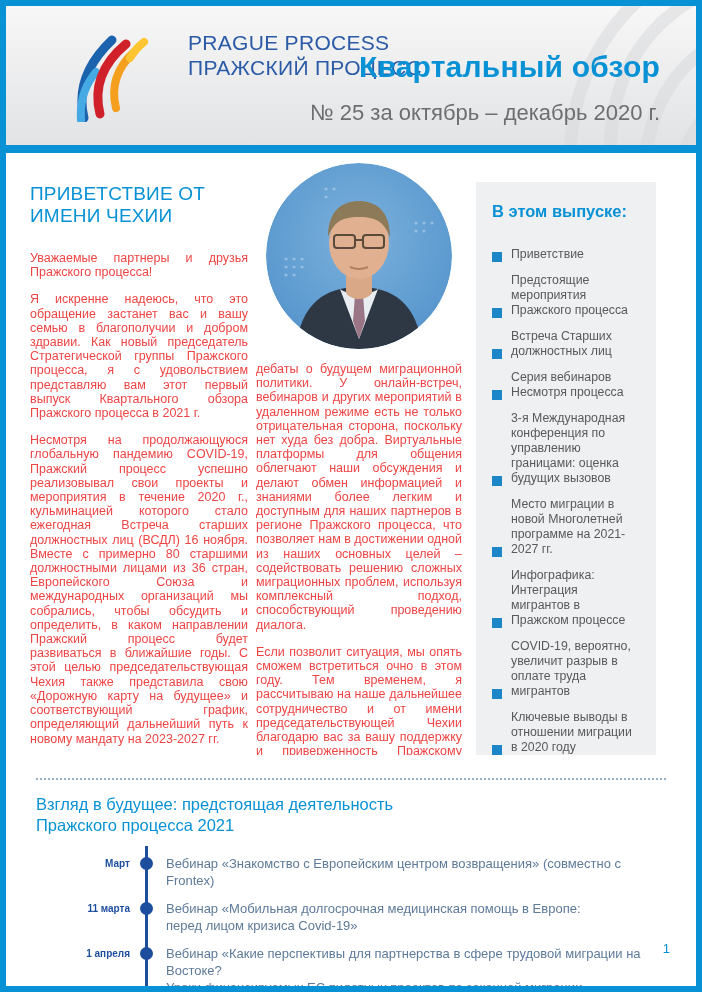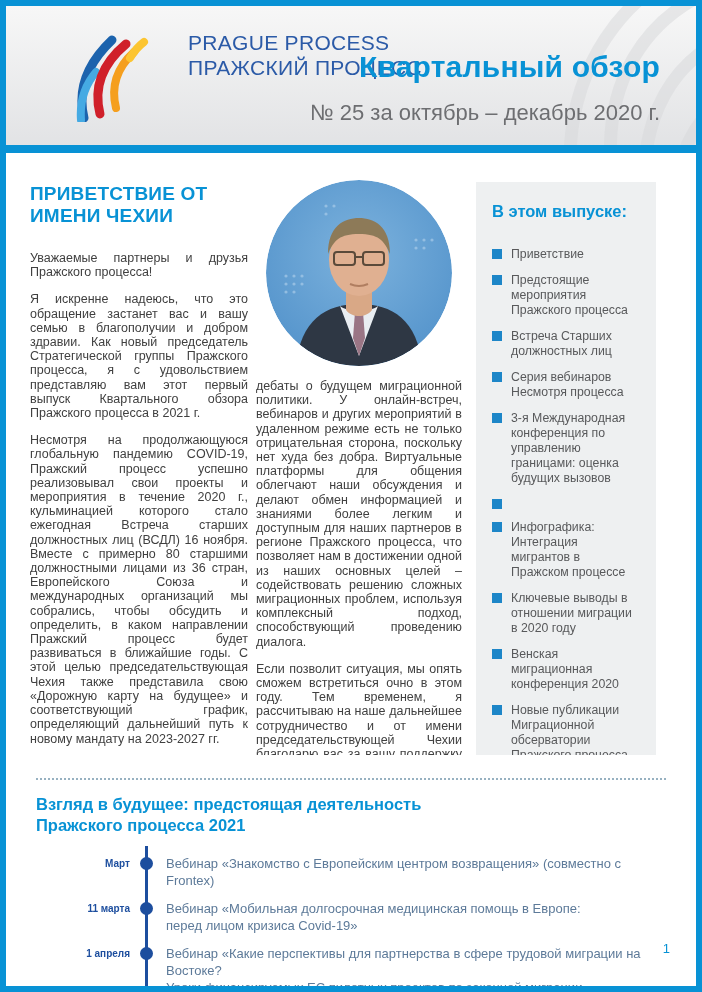--- a/index.html
+++ b/index.html
@@ -24,45 +24,45 @@
   .logo-text { margin-left:10px; color:#2b5aa7; font-size:21px; line-height:25px; letter-spacing:.3px; }
   .masthead { position:absolute; right:36px; top:44px; text-align:right; }
   .masthead-title { font-size:30px; font-weight:bold; color:#0892d5; letter-spacing:.2px; }
   .masthead-subtitle { font-size:22px; color:#6d6e71; margin-top:16px; }
   .blue-bar { height:8px; background:#0892d5; }
 
   
   .content { padding:0 24px; }
   .content-row { display:flex; height:602px; overflow:hidden; }
   .col-left  { width:218px; padding-top:30px; flex:none; }
-  .col-mid   { width:206px; margin-left:8px; padding-top:27px; flex:none; }
+  .col-mid   { width:206px; margin-left:8px; padding-top:10px; flex:none; }
   .greeting-heading {
-    font-size:19px; line-height:22px; font-weight:bold;
+    font-size:19px; line-height:22px; font-weight:normal;
     color:#0892d5; margin-bottom:24px; letter-spacing:.2px;
   }
   .body-p {
-    font-size:12.5px; line-height:14.2px; color:#404040;
+    font-size:12.5px; line-height:14.2px; color:#ef4444;
     text-align:justify; margin-bottom:13px;
   }
   .photo-wrap { width:186px; height:186px; margin:0 auto 13px; border-radius:50%; overflow:hidden; flex:none; }
 
   
   .sidebar {
     width:180px; margin-left:14px; margin-top:29px; height:573px;
     background:#eef0f1; padding:20px 16px; flex:none;
   }
   .sidebar-title { font-size:16.5px; font-weight:bold; color:#0892d5; margin-bottom:26px; }
   .toc { list-style:none; }
-  .toc li { display:flex; margin-bottom:11px; }
+  .toc li { display:flex; margin-bottom:11px;align-items:flex-end; }
   .toc .bullet { width:10px; height:10px; background:#1d86c8; flex:none; margin-top:2px; }
   .toc .toc-label { margin-left:9px; font-size:12.3px; line-height:15px; color:#58595b; }
 
   
   .separator { border-top:2px dotted #97b1c1; margin:23px 6px 0; }
-  .outlook-heading { margin:14px 0 0 6px; font-size:16.5px; line-height:21px; font-weight:bold; color:#0892d5; }
+  .outlook-heading { margin:14px 0 0 6px; font-size:16.5px; line-height:21px; font-weight:normal; color:#0892d5; }
   .events { position:relative; margin-top:18px; }
   .vline { position:absolute; left:115px; top:-8px; bottom:-12px; width:3px; background:#1d4e9e; }
   .event { display:flex; margin-bottom:10px; position:relative; }
   .event-date { width:100px; flex:none; text-align:right; font-size:10px; line-height:17px; font-weight:bold; color:#1d4e9e; padding-top:1px; }
   .dot-cell { width:36px; flex:none; position:relative; }
   .dot { position:absolute; left:10px; top:3px; width:13px; height:13px; border-radius:50%; background:#1d4e9e; }
   .event-text { font-size:13px; line-height:17px; color:#5d7a99; padding-top:1px; }
 
   .page-number { position:absolute; right:26px; bottom:30px; font-size:13px; color:#0892d5; }
 </style>
@@ -189,24 +189,29 @@
         <li>
             <span class="bullet"></span>
             <span class="toc-label">Серия вебинаров Несмотря процесса</span>
           </li>
         <li>
             <span class="bullet"></span>
             <span class="toc-label">3-я Международная конференция по управлению границами: оценка будущих вызовов</span>
           </li>
         <li>
             <span class="bullet"></span>
+            <span class="toc-label">Место миграции в новой Многолетней программе на 2021-2027 гг.</span>
           </li>
         <li>
             <span class="bullet"></span>
             <span class="toc-label">Инфографика: Интеграция мигрантов в Пражском процессе</span>
+          </li>
+        <li>
+            <span class="bullet"></span>
+            <span class="toc-label">COVID-19, вероятно, увеличит разрыв в оплате труда мигрантов</span>
           </li>
         <li>
             <span class="bullet"></span>
             <span class="toc-label">Ключевые выводы в отношении миграции в 2020 году</span>
           </li>
         <li>
             <span class="bullet"></span>
             <span class="toc-label">Венская миграционная конференция 2020</span>
           </li>
         <li>

